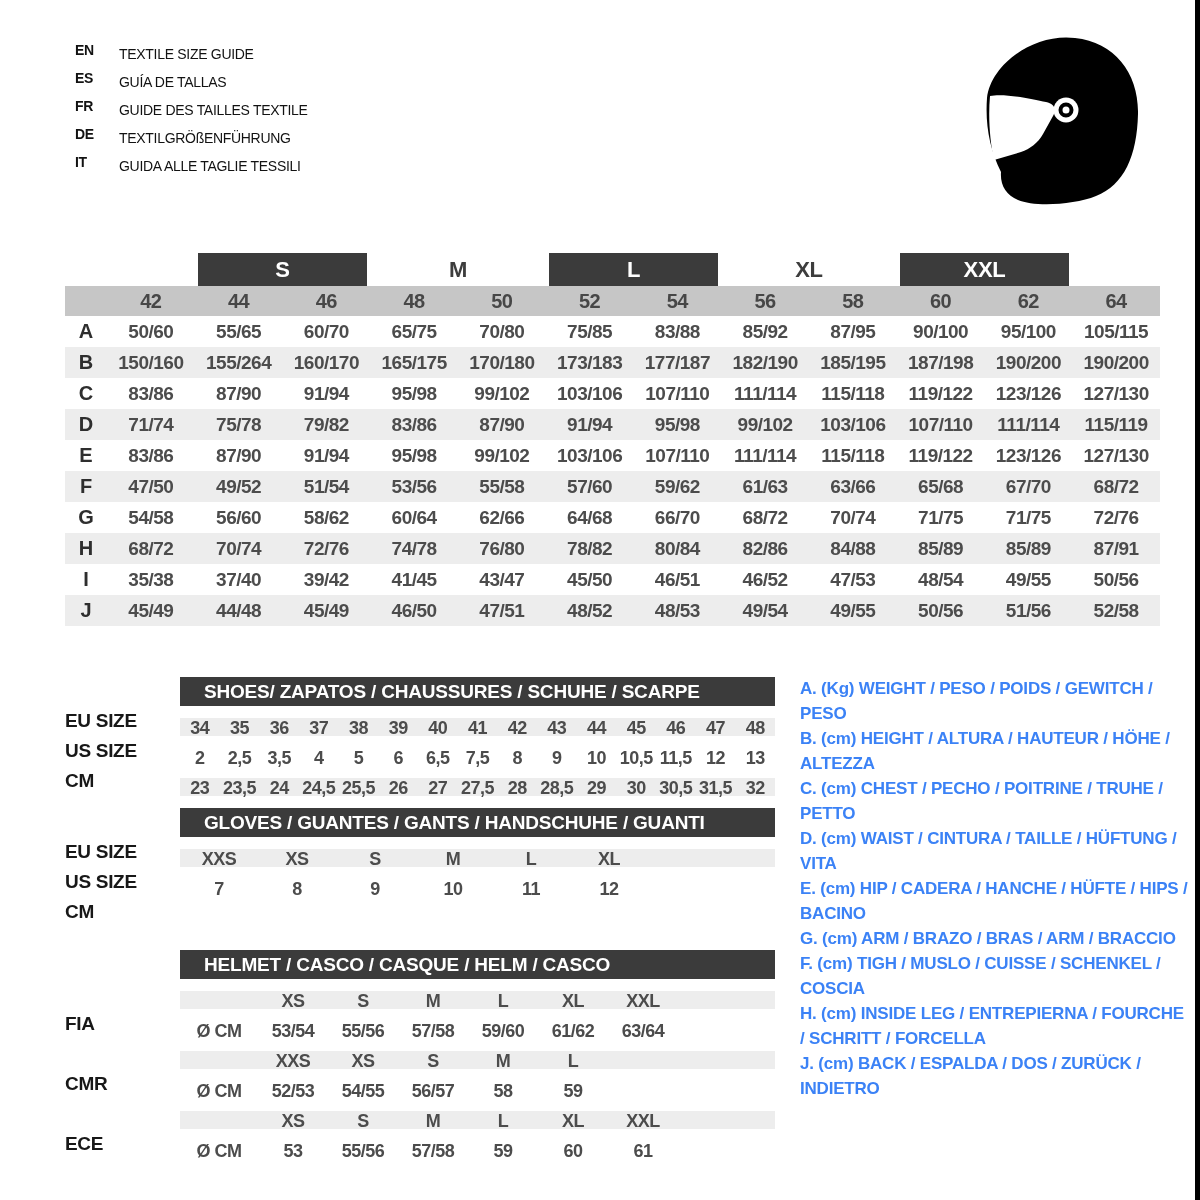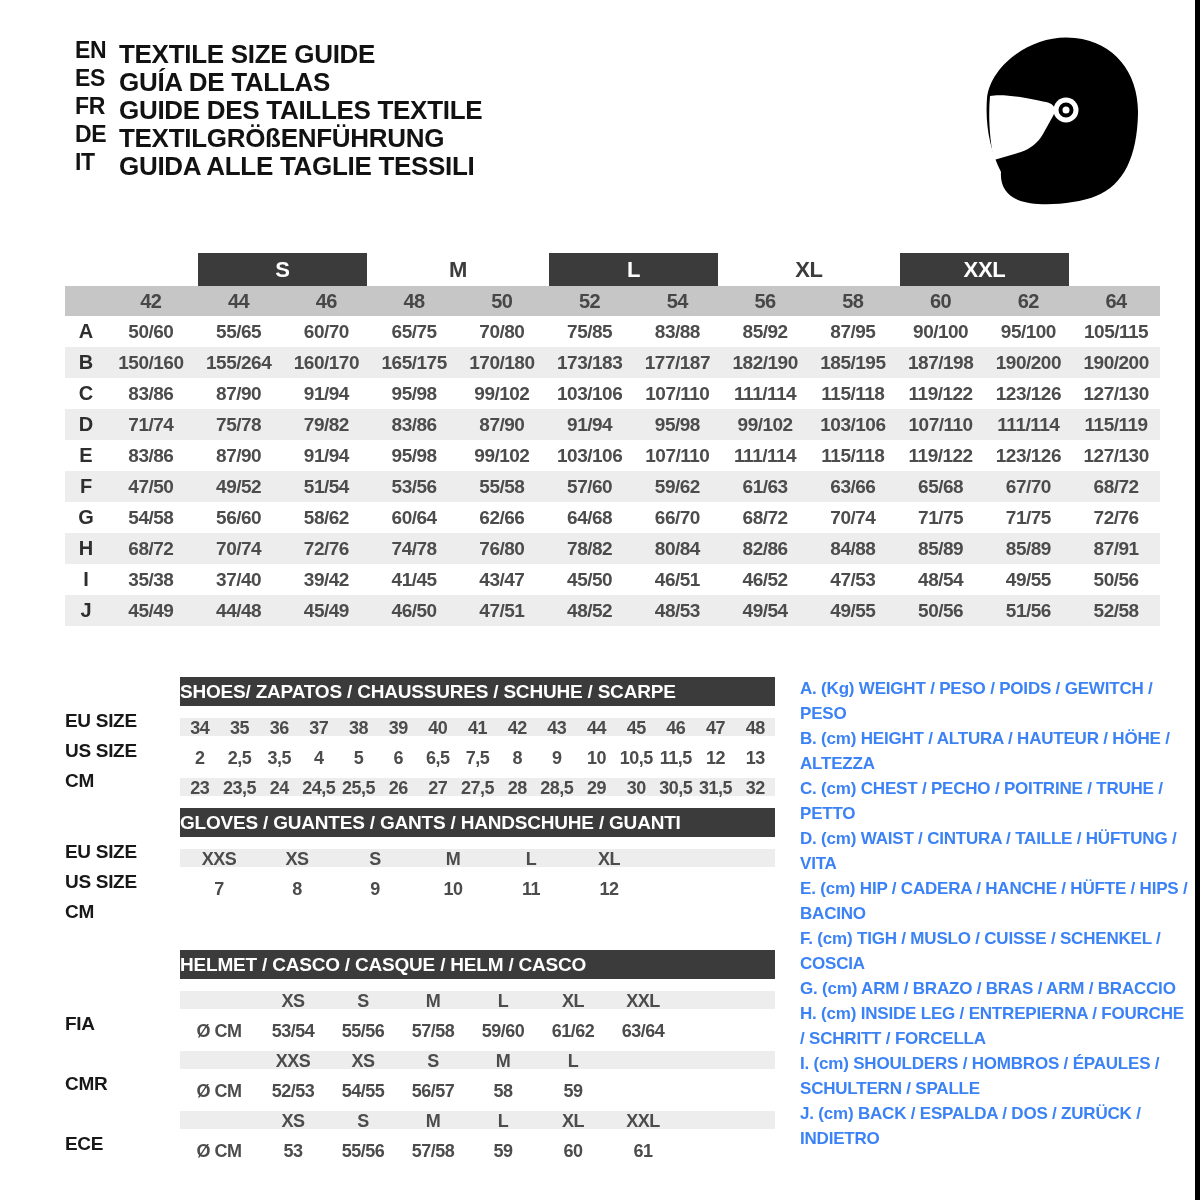--- a/index.html
+++ b/index.html
@@ -2,22 +2,22 @@
 <html><head>
 <meta charset="utf-8">
 <style>
   html,body{margin:0;padding:0;background:#fff;}
   .canvas{position:relative;width:1200px;height:1200px;background:#ffffff;overflow:hidden;
           font-family:"Liberation Sans",sans-serif;}
 
   
   .lang-block{position:absolute;left:75px;top:36px;}
   .lang-row{display:flex;align-items:center;height:28px;}
-  .lang-code{width:44px;font-weight:bold;font-size:23px;color:#121212;letter-spacing:-0.3px;}
-  .lang-title{font-weight:bold;font-size:26px;color:#121212;letter-spacing:-0.3px;margin-top:8px;}
+  .lang-code{width:44px;font-weight:bold;font-size:14px;color:#121212;letter-spacing:-0.3px;}
+  .lang-title{font-weight:normal;font-size:14px;color:#121212;letter-spacing:-0.3px;margin-top:8px;}
 
   
   .helmet-svg{position:absolute;left:982px;top:30px;width:170px;height:178px;}
 
   
   .main-table{position:absolute;left:65px;top:253px;width:1095px;}
   .mt-grid{display:grid;grid-template-columns:42px repeat(12,1fr);}
   .groups-row{height:33px;}
   .size-group{display:flex;align-items:center;justify-content:center;font-weight:bold;
               font-size:22px;color:#3d3d3d;letter-spacing:-0.3px;}
@@ -27,21 +27,21 @@
         font-weight:bold;letter-spacing:-0.5px;white-space:nowrap;}
   .col-num{font-size:20px;color:#474747;}
   .data-row{height:31px;}
   .data-row.stripe{background:#ededed;}
   .row-letter{display:flex;align-items:center;justify-content:center;font-weight:bold;
               font-size:20px;color:#2e2e2e;}
 
   
   .section{position:absolute;left:65px;width:710px;}
   .sec-bar{margin-left:115px;width:595px;height:29px;background:#3b3b3b;color:#ffffff;
-           font-weight:bold;font-size:19px;display:flex;align-items:center;padding-left:0;
+           font-weight:bold;font-size:19px;display:flex;align-items:center;padding-left:24px;
            box-sizing:border-box;letter-spacing:-0.2px;white-space:nowrap;}
   .sec-row{display:flex;height:30px;}
   .sec-label{width:115px;display:flex;align-items:center;font-weight:bold;font-size:19px;
              color:#181818;letter-spacing:-0.3px;}
   .sec-body{width:595px;display:grid;box-sizing:border-box;margin-top:12px;}
   .sec-body.stripe{background:#ededed;}
   .cols15{grid-template-columns:repeat(15,1fr);}
   .cols6{grid-template-columns:repeat(6,78px);}
   .colsH{grid-template-columns:78px repeat(6,70px);}
   .scell{font-size:18px;}
@@ -442,21 +442,20 @@
         </div>
       </div>
   </div>
 
   <div class="legend">
       <div class="legend-item">A. (Kg) WEIGHT / PESO / POIDS / GEWITCH / PESO</div>
       <div class="legend-item">B. (cm) HEIGHT / ALTURA / HAUTEUR / HÖHE / ALTEZZA</div>
       <div class="legend-item">C. (cm) CHEST / PECHO / POITRINE / TRUHE / PETTO</div>
       <div class="legend-item">D. (cm) WAIST / CINTURA / TAILLE / HÜFTUNG / VITA</div>
       <div class="legend-item">E. (cm) HIP / CADERA / HANCHE / HÜFTE / HIPS / BACINO</div>
+      <div class="legend-item">G. (cm) ARM / BRAZO / BRAS / ARM / BRACCIO</div>
       <div class="legend-item">F. (cm) TIGH / MUSLO / CUISSE / SCHENKEL / COSCIA</div>
-      <div class="legend-item">G. (cm) ARM / BRAZO / BRAS / ARM / BRACCIO</div>
       <div class="legend-item">H. (cm) INSIDE LEG / ENTREPIERNA / FOURCHE / SCHRITT / FORCELLA</div>
-      <div class="legend-item">I. (cm) SHOULDERS / HOMBROS / ÉPAULES / SCHULTERN / SPALLE</div>
       <div class="legend-item">J. (cm) BACK / ESPALDA / DOS / ZURÜCK / INDIETRO</div>
     </div>
 
   <div class="right-edge"></div>
 </div>
 
 </body></html>

